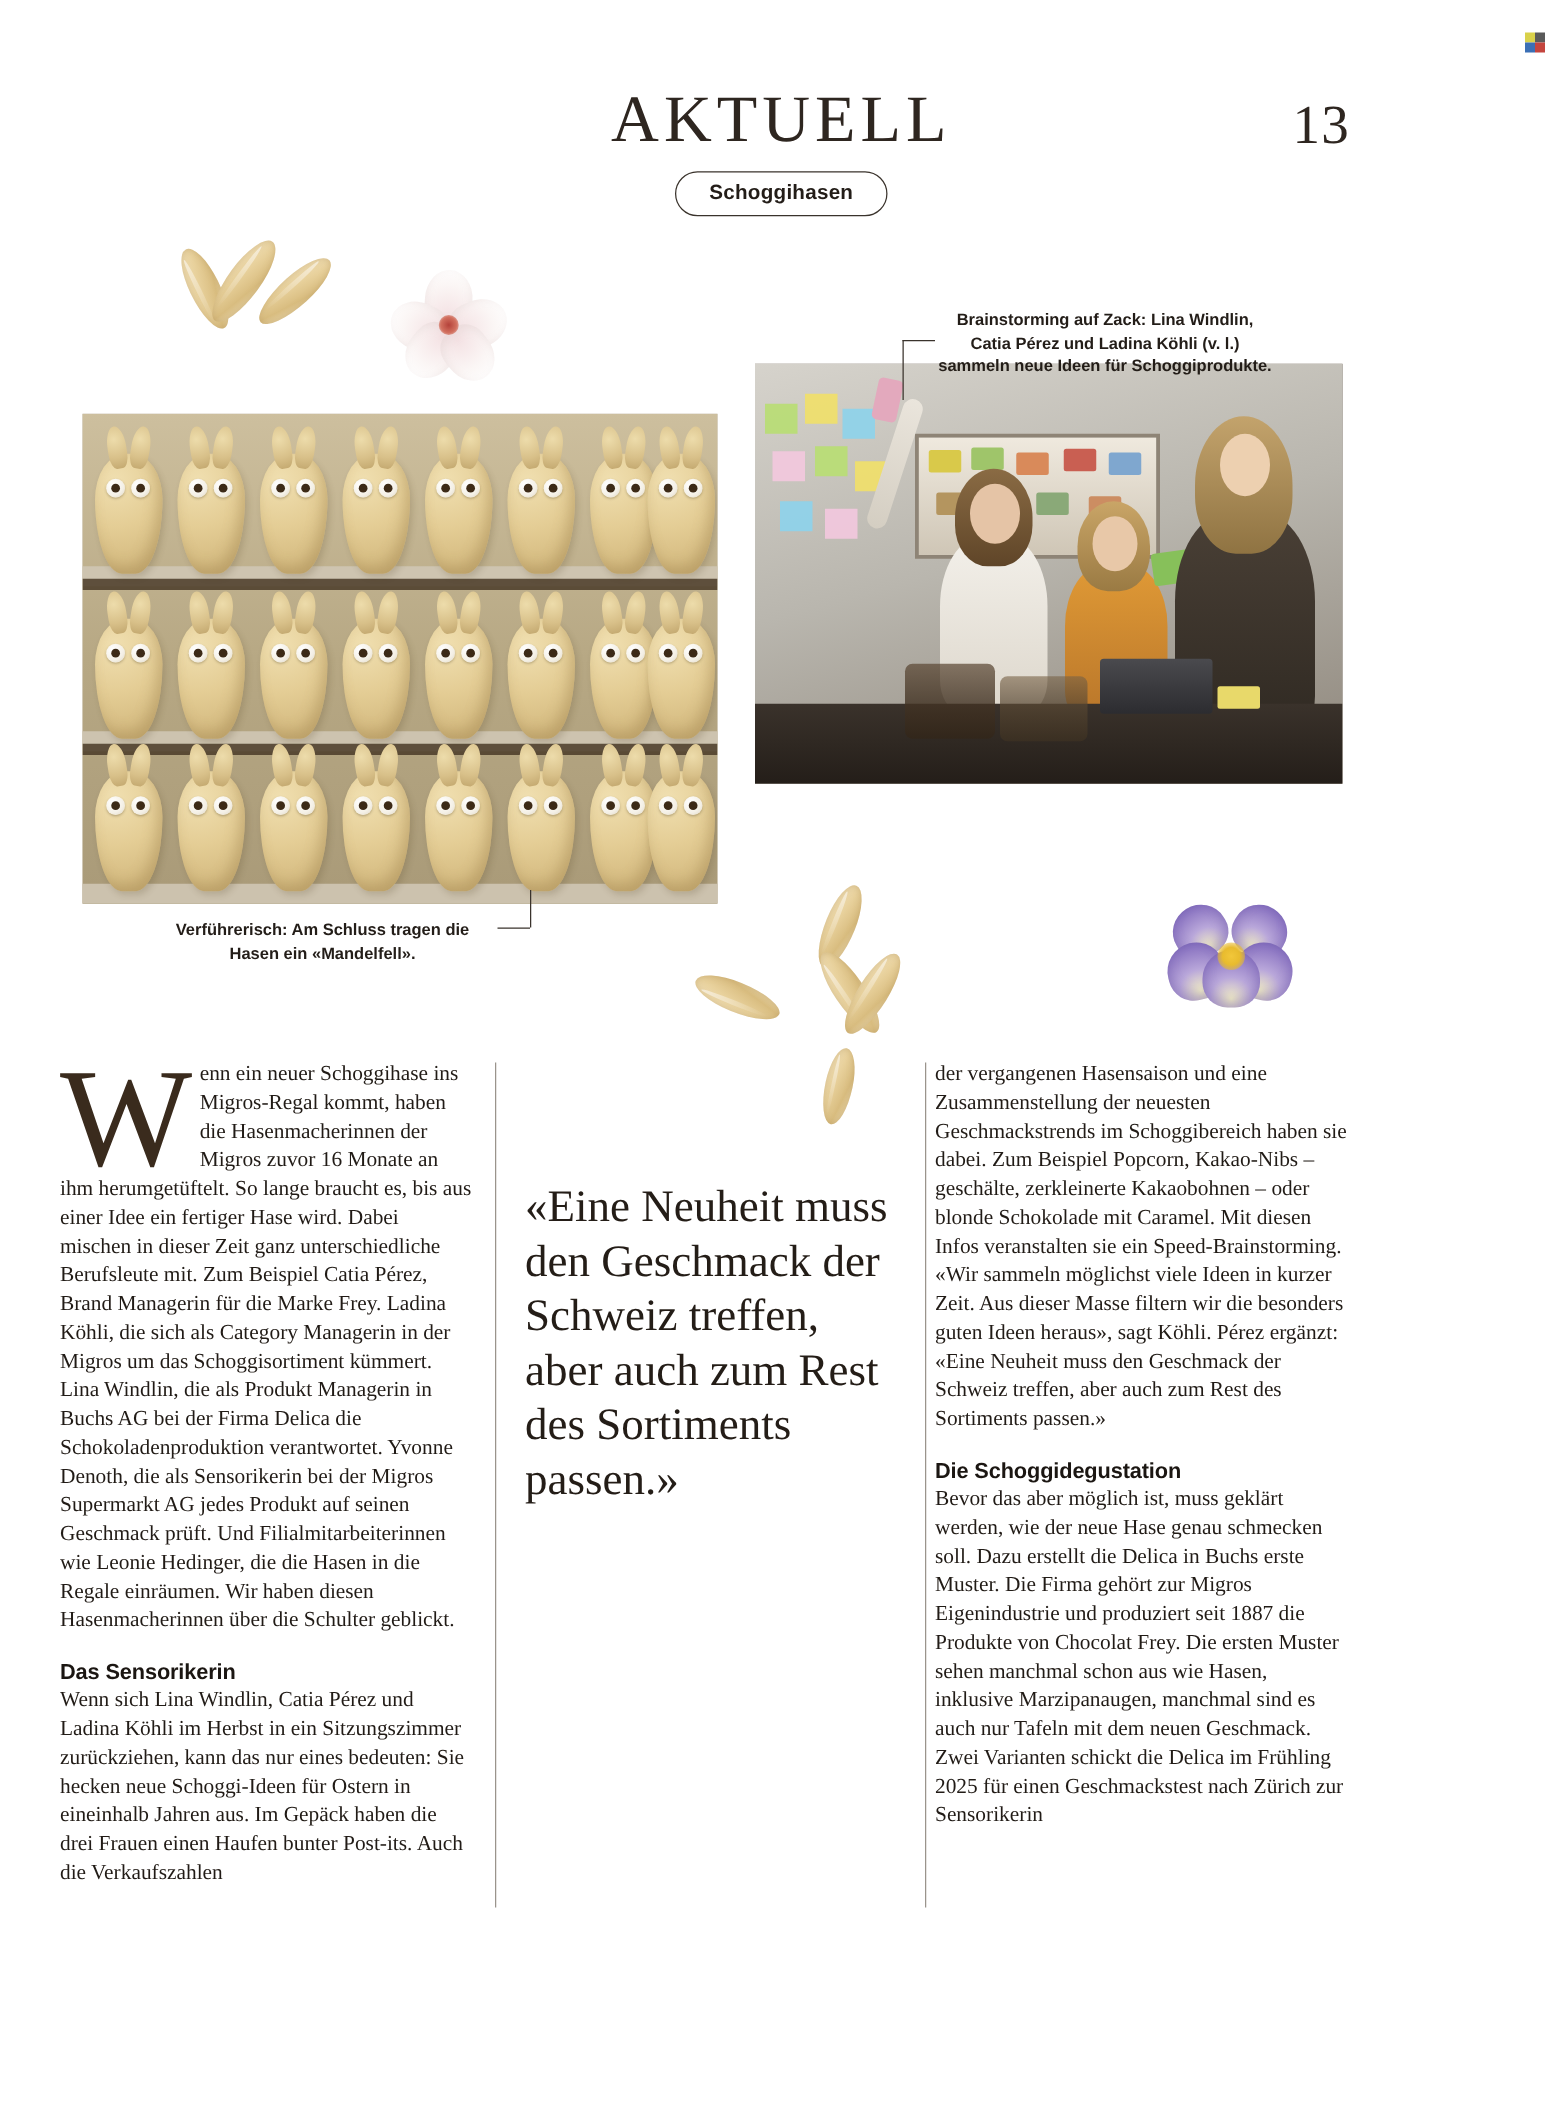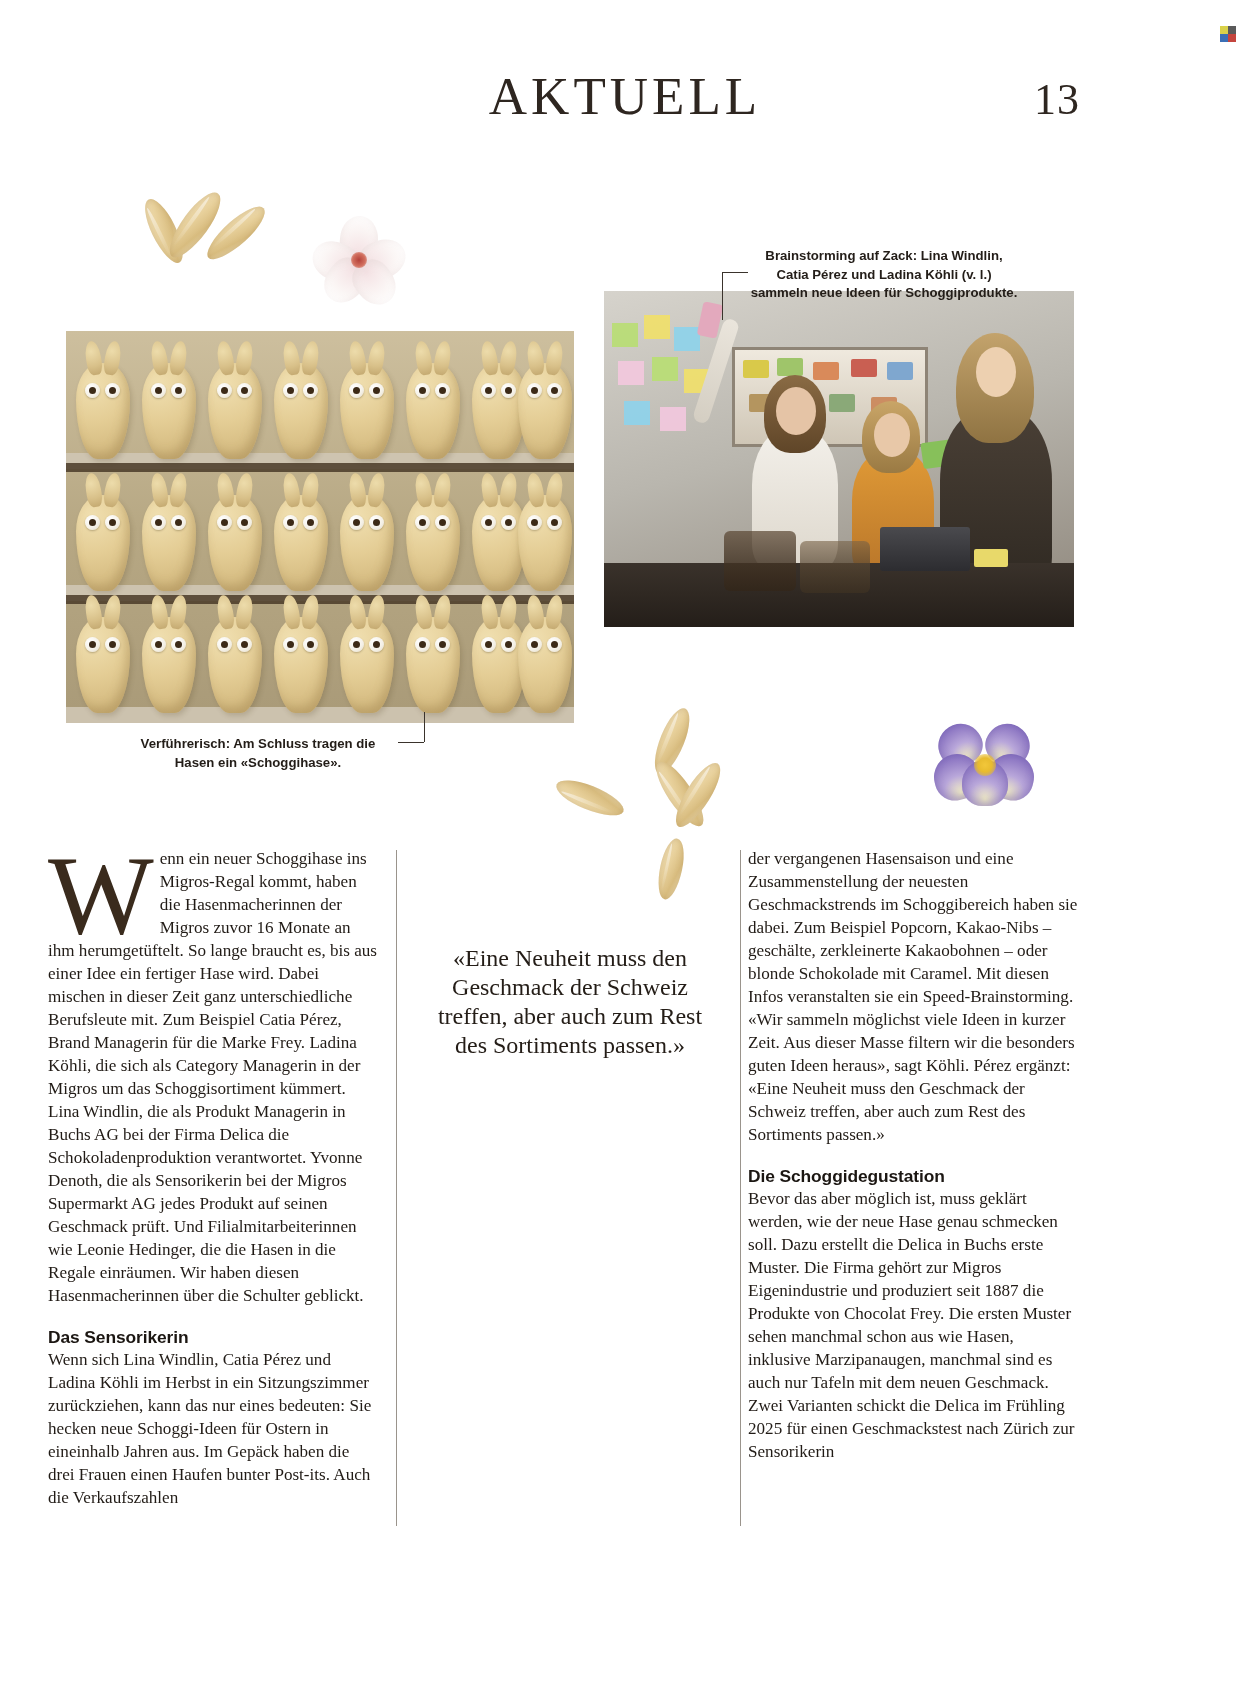--- a/index.html
+++ b/index.html
@@ -178,22 +178,22 @@
   }
 
   .subhead {
     font-family:"Liberation Sans", sans-serif;
     font-size:17.4px; font-weight:700; color:#1b1612;
     margin:19px 0 1px; letter-spacing:-0.1px;
   }
 
   .pullquote {
     font-family:"Liberation Serif", serif;
-    font-size:24px; line-height:1.21; color:#241d17;
-    text-align:center; margin-top:96px;
+    font-size:36px; line-height:1.21; color:#241d17;
+    text-align:left; margin-top:96px;
   }
   .attrib {
     font-family:"Liberation Sans", sans-serif;
     font-size:13.4px; font-weight:700; line-height:1.38;
     color:#231d18; text-align:center; margin-top:24px;
   }
 </style>
 </head>
 <body>
 
@@ -201,20 +201,23 @@
 
   <div class="corner-mark">
     <i class="cm-a"></i>
       <i class="cm-b"></i>
       <i class="cm-c"></i>
       <i class="cm-d"></i>
   </div>
 
   <div class="masthead">
     <div class="kicker">AKTUELL</div>
+    <div class="badge-wrap">
+      <span class="badge">Schoggihasen</span>
+    </div>
   </div>
   <div class="folio">13</div>
 
   <div class="deco almond" style="left:152px; top:196px; width:24px; height:70px; transform:rotate(-26deg);"></div>
   <div class="deco almond" style="left:182px; top:186px; width:26px; height:78px; transform:rotate(36deg);"></div>
   <div class="deco almond" style="left:224px; top:196px; width:24px; height:74px; transform:rotate(48deg);"></div>
 
   <div class="blossom" style="left:316px; top:216px; width:86px; height:88px;">
     <span class="petal" style="left:24px; top:0px; transform:rotate(4deg);"></span>
     <span class="petal" style="left:0px; top:22px; transform:rotate(-66deg);"></span>
@@ -444,21 +447,21 @@
                 background:linear-gradient(180deg,rgba(120,98,70,.6),rgba(60,48,34,.85));
                 border-radius:6px;"></div>
     <span style="position:absolute; left:370px; top:258px; width:34px; height:18px;
                  background:#e8d96a; border-radius:2px;"></span>
   </div>
 
   <div class="caption cap-team">Brainstorming auf Zack: Lina Windlin, Catia Pérez und Ladina Köhli (v. l.) sammeln neue Ideen für Schoggiprodukte.</div>
   <div class="leader" style="left:722px; top:272px; height:48px;"></div>
   <div class="leader-h" style="left:722px; top:272px; width:26px;"></div>
 
-  <div class="caption cap-bunnies">Verführerisch: Am Schluss tragen die Hasen ein «Schoggihase».</div>
+  <div class="caption cap-bunnies">Verführerisch: Am Schluss tragen die Hasen ein «Mandelfell».</div>
   <div class="leader" style="left:424px; top:712px; height:30px;"></div>
   <div class="leader-h" style="left:398px; top:742px; width:26px;"></div>
 
   <div class="article">
     <div class="rule rule-a"></div>
     <div class="rule rule-b"></div>
 
     <div class="col col-left">
       <div class="body-text">
         <p class="dropcap-para"><span class="dropcap">W</span><span>enn ein neuer Schoggihase ins Migros-Regal kommt, haben die Hasenmacherinnen der Migros zuvor 16 Monate an ihm herumgetüftelt. So lange braucht es, bis aus einer Idee ein fertiger Hase wird. Dabei mischen in dieser Zeit ganz unterschiedliche Berufsleute mit. Zum Beispiel Catia Pérez, Brand Managerin für die Marke Frey. Ladina Köhli, die sich als Category Managerin in der Migros um das Schoggisortiment kümmert. Lina Windlin, die als Produkt Managerin in Buchs AG bei der Firma Delica die Schokoladenproduktion verantwortet. Yvonne Denoth, die als Sensorikerin bei der Migros Supermarkt AG jedes Produkt auf seinen Geschmack prüft. Und Filialmitarbeiterinnen wie Leonie Hedinger, die die Hasen in die Regale einräumen. Wir haben diesen Hasenmacherinnen über die Schulter geblickt.</span></p>

